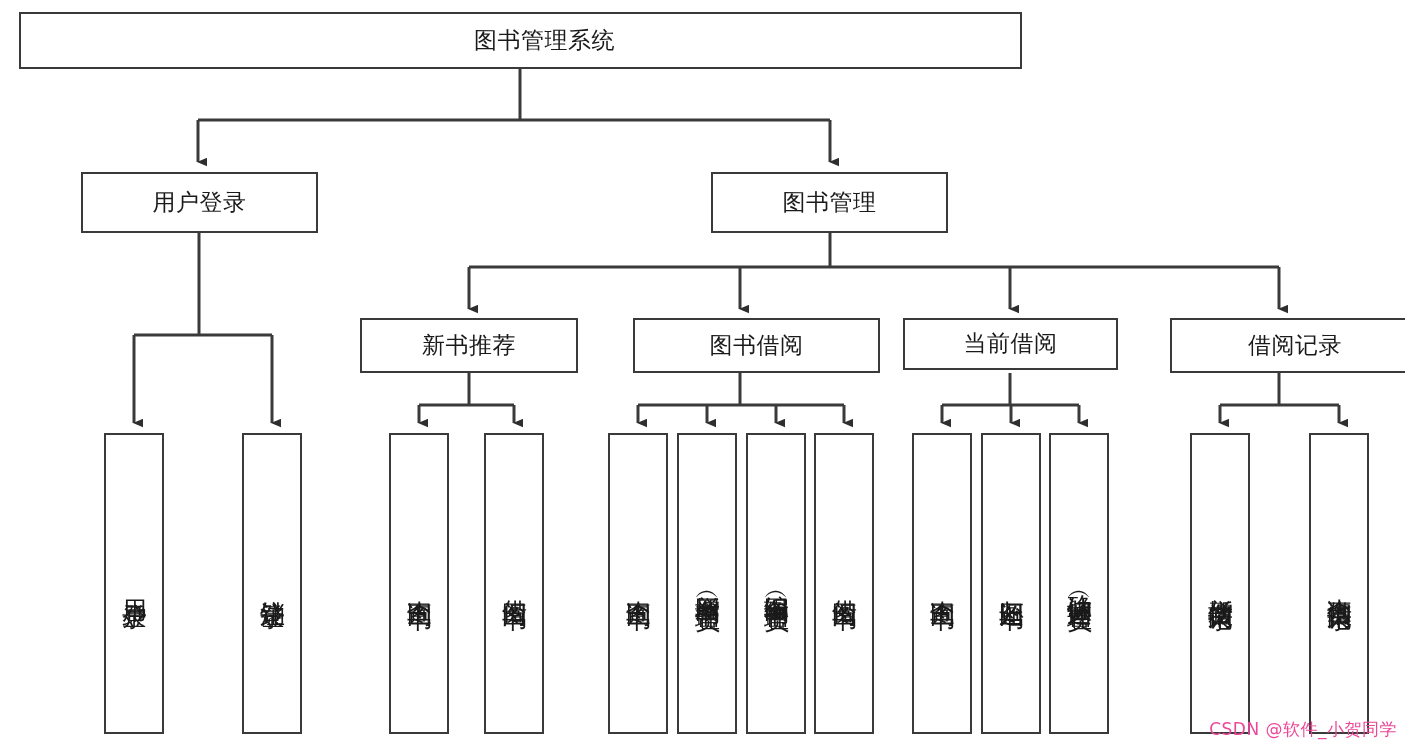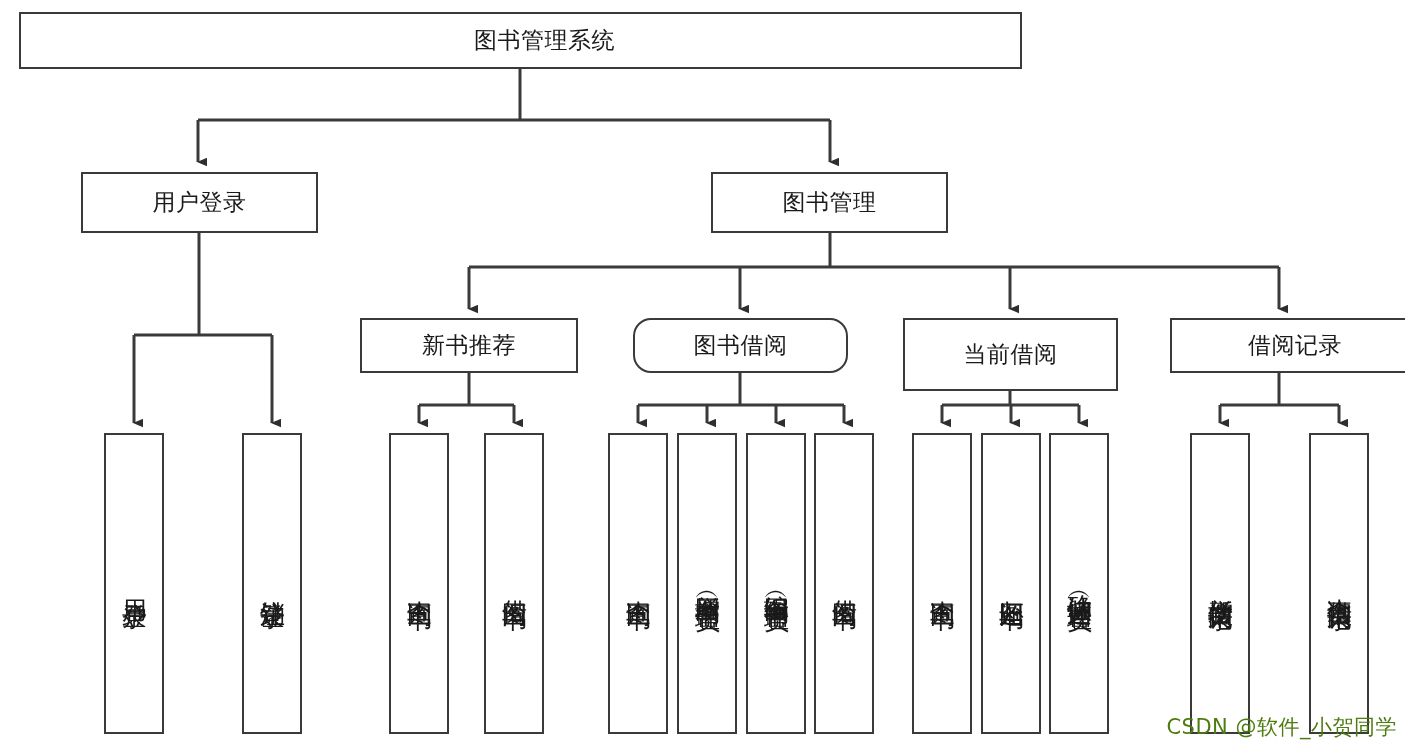--- a/index.html
+++ b/index.html
@@ -62,22 +62,22 @@
     font-size: 25px;
     line-height: 1.12;
     letter-spacing: 2px;
     white-space: normal;
     max-height: 100%;
   }
   #watermark {
     position: absolute;
     right: 8px;
     bottom: 6px;
-    font-size: 21px;
-    color: #4d7c0f;
+    font-size: 17px;
+    color: #ec4899;
     letter-spacing: 0.5px;
     white-space: nowrap;
   }
 </style>
 </head>
 <body>
 
 <div id="canvas">
 
   <svg id="edges" viewBox="0 0 1405 747" xmlns="http://www.w3.org/2000/svg">
@@ -137,24 +137,24 @@
   <div class="node h" style="left:81px; top:172px; width:237px; height:61px;">
     <span class="label">用户登录</span>
   </div>
   <div class="node h" style="left:360px; top:318px; width:218px; height:55px;">
     <span class="label">新书推荐</span>
   </div>
 
   <div class="node h" style="left:711px; top:172px; width:237px; height:61px;">
     <span class="label">图书管理</span>
   </div>
-  <div class="node h" style="left:633px; top:318px; width:215px; height:55px;border-radius:18px;">
+  <div class="node h" style="left:633px; top:318px; width:247px; height:55px;">
     <span class="label">图书借阅</span>
   </div>
-  <div class="node h" style="left:903px; top:318px; width:215px; height:73px;">
+  <div class="node h" style="left:903px; top:318px; width:215px; height:52px;">
     <span class="label">当前借阅</span>
   </div>
   <div class="node h" style="left:1170px; top:318px; width:250px; height:55px;">
     <span class="label">借阅记录</span>
   </div>
 
   <div class="node v" style="left:104px; top:433px; width:60px; height:301px;">
     <span class="label">用户登录</span>
   </div>
   <div class="node v" style="left:242px; top:433px; width:60px; height:301px;">

